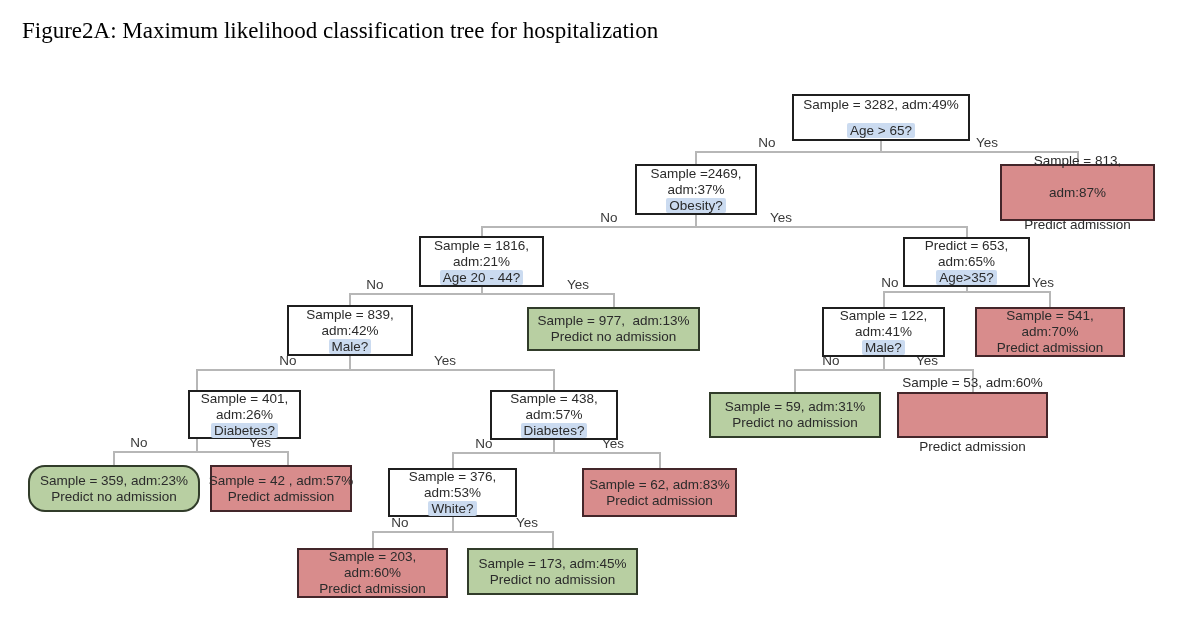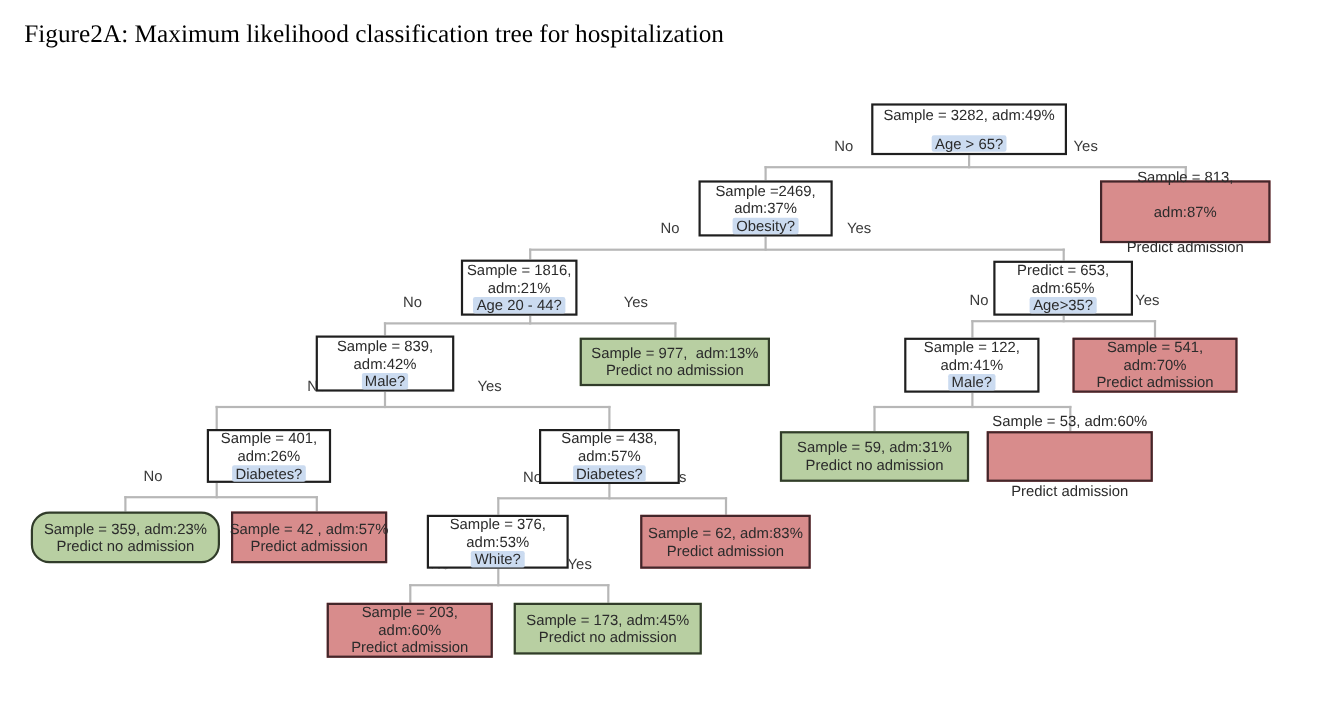--- a/index.html
+++ b/index.html
@@ -17,21 +17,21 @@
     text-align:center;font-size:13.5px;line-height:16px;color:#2b2b2b;
   }
   .node .line{white-space:pre;}
   .node.question{background:#ffffff;border:2px solid var(--node-border);}
   .node.admit{background:var(--admit-fill);border:2.5px solid var(--admit-border);}
   .node.noadmit{background:var(--noadmit-fill);border:2.5px solid var(--noadmit-border);}
   .q{background:var(--highlight);padding:0 3px;border-radius:2px;}
   .edge-h,.edge-v{position:absolute;background:var(--line);z-index:1;}
   .branch-label{
     position:absolute;transform:translate(-50%,-100%);z-index:1;
-    font-size:13.5px;color:#3a3a3a;padding-bottom:13px;
+    font-size:13.5px;color:#3a3a3a;padding-bottom:3px;
   }
 </style>
 </head>
 <body>
 
 <div id="canvas" style="--node-border: #1f1f1f; --admit-fill: #d88c8c; --admit-border: #43262a; --noadmit-fill: #b8cfa2; --noadmit-border: #313c2a; --highlight: #cbdbf0; --line: #b7b7b7;">
   <div class="figure-title">Figure2A: Maximum likelihood classification tree for hospitalization</div>
   <div id="stage">
       <div class="node question" style="left: 792px; top: 94px; width: 178px; height: 47px; gap: 10px;">
         <div class="line">Sample = 3282, adm:49%</div>
@@ -40,21 +40,21 @@
       <div class="node admit" style="left: 1000px; top: 164px; width: 155px; height: 57px; gap: 16px;">
         <div class="line">Sample = 813,</div>
         <div class="line">adm:87%</div>
         <div class="line">Predict admission</div>
       </div>
       <div class="node question" style="left: 635px; top: 164px; width: 122px; height: 51px;">
         <div class="line">Sample =2469,</div>
         <div class="line">adm:37%</div>
         <div class="line"><span class="q">Obesity?</span></div>
       </div>
-      <div class="node question" style="left: 419px; top: 236px; width: 106px; height: 51px;">
+      <div class="node question" style="left: 419px; top: 236px; width: 125px; height: 51px;">
         <div class="line">Sample = 1816,</div>
         <div class="line">adm:21%</div>
         <div class="line"><span class="q">Age 20 - 44?</span></div>
       </div>
       <div class="node question" style="left: 903px; top: 237px; width: 127px; height: 50px;">
         <div class="line">Predict = 653,</div>
         <div class="line">adm:65%</div>
         <div class="line"><span class="q">Age&gt;35?</span></div>
       </div>
       <div class="node noadmit" style="left: 527px; top: 307px; width: 173px; height: 44px;">

